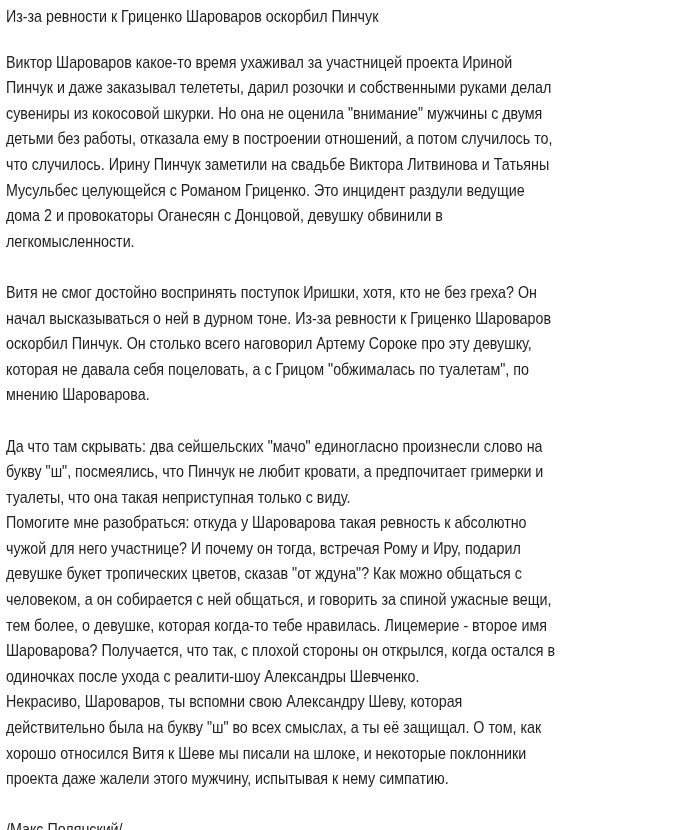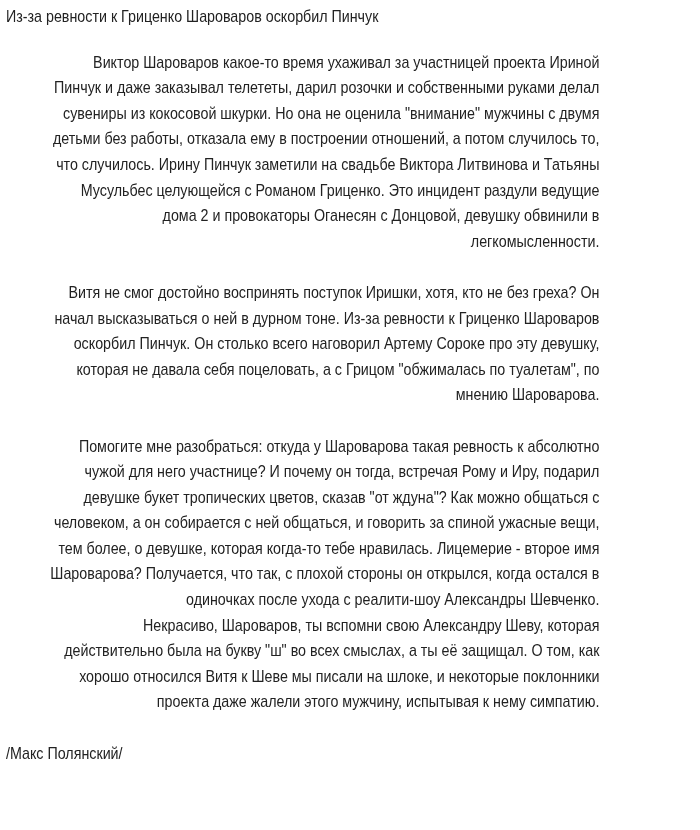--- a/index.html
+++ b/index.html
@@ -29,21 +29,20 @@
       white-space: nowrap;
       transform-origin: 0 50%;
       transform: scaleX(0.86);
       letter-spacing: 0;
     }
     .title-line {
       margin-bottom: 20px;
     }
     .para {
       margin: 0 0 25.6px 0;
-      text-align: right;
     }
     .para.tight {
       margin-bottom: 0;
     }
   </style>
 </head>
 <body>
 
 <div class="article">
   <div class="line title-line">Из-за ревности к Гриценко Шароваров оскорбил Пинчук</div>
@@ -60,20 +59,25 @@
   </div>
 
   <div class="para">
     <span class="line">Витя не смог достойно воспринять поступок Иришки, хотя, кто не без греха? Он</span>
     <span class="line">начал высказываться о ней в дурном тоне. Из-за ревности к Гриценко Шароваров</span>
     <span class="line">оскорбил Пинчук. Он столько всего наговорил Артему Сороке про эту девушку,</span>
     <span class="line">которая не давала себя поцеловать, а с Грицом "обжималась по туалетам", по</span>
     <span class="line">мнению Шароварова.</span>
   </div>
 
+  <div class="para tight">
+    <span class="line">Да что там скрывать: два сейшельских "мачо" единогласно произнесли слово на</span>
+    <span class="line">букву "ш", посмеялись, что Пинчук не любит кровати, а предпочитает гримерки и</span>
+    <span class="line">туалеты, что она такая неприступная только с виду.</span>
+  </div>
 
   <div class="para tight">
     <span class="line">Помогите мне разобраться: откуда у Шароварова такая ревность к абсолютно</span>
     <span class="line">чужой для него участнице? И почему он тогда, встречая Рому и Иру, подарил</span>
     <span class="line">девушке букет тропических цветов, сказав "от ждуна"? Как можно общаться с</span>
     <span class="line">человеком, а он собирается с ней общаться, и говорить за спиной ужасные вещи,</span>
     <span class="line">тем более, о девушке, которая когда-то тебе нравилась. Лицемерие - второе имя</span>
     <span class="line">Шароварова? Получается, что так, с плохой стороны он открылся, когда остался в</span>
     <span class="line">одиночках после ухода с реалити-шоу Александры Шевченко.</span>
   </div>

